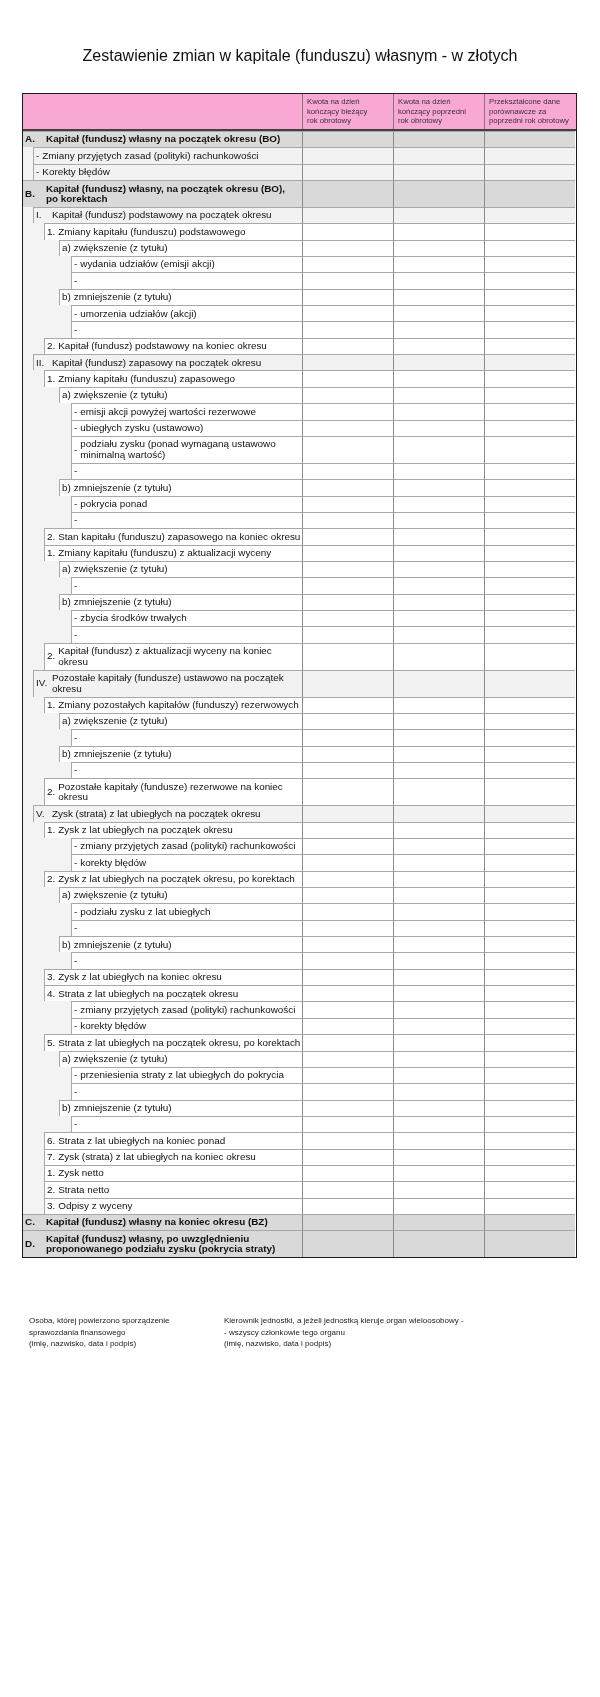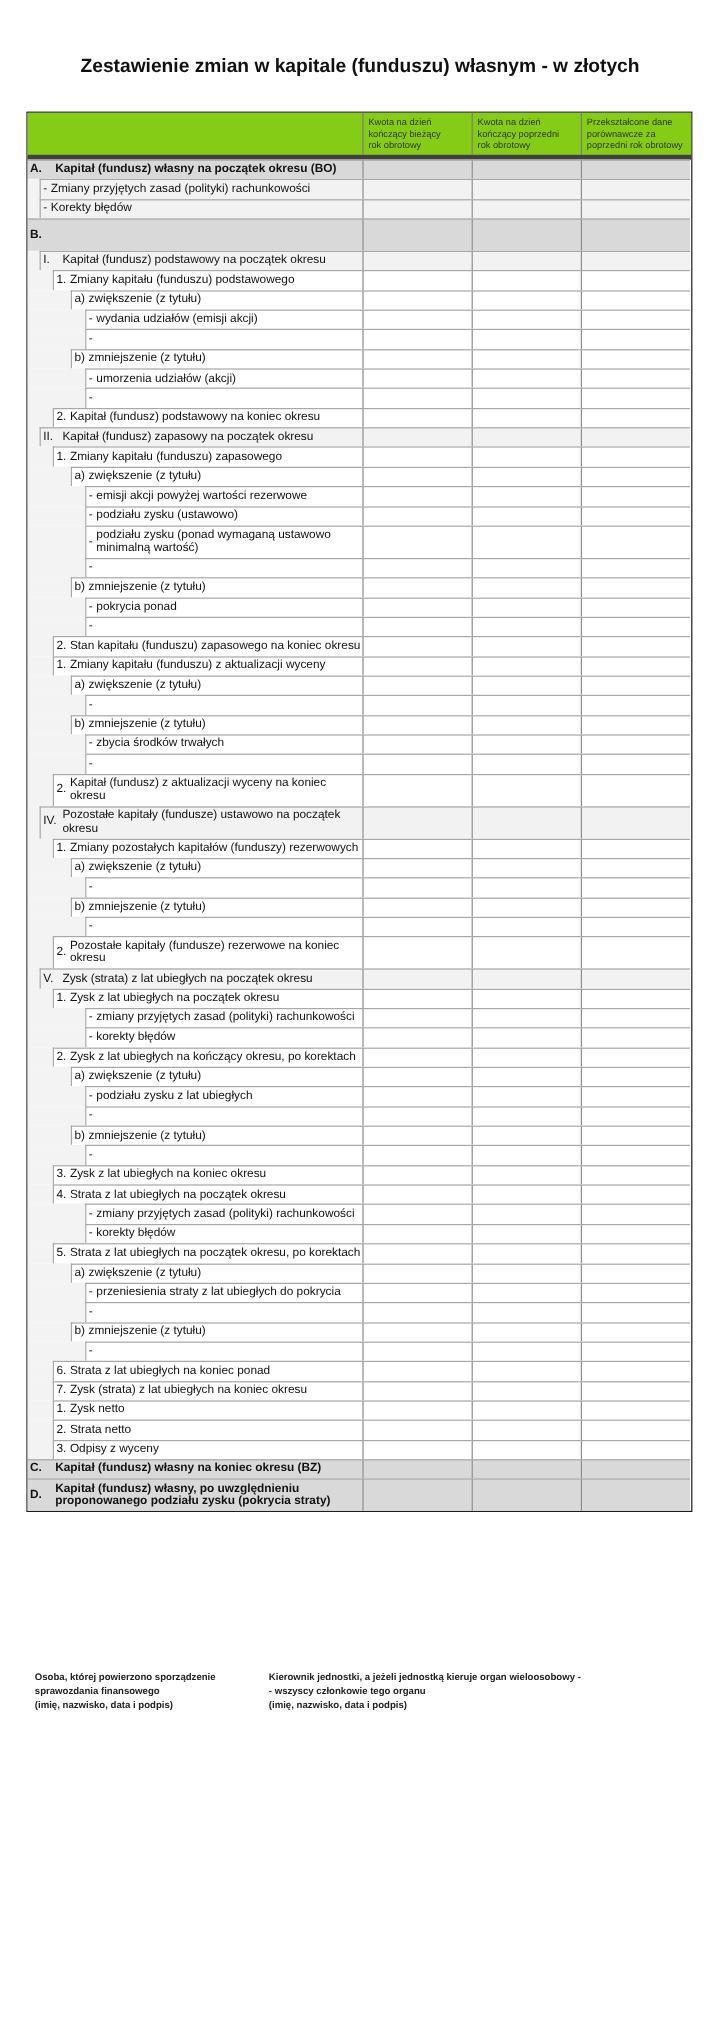--- a/index.html
+++ b/index.html
@@ -2,27 +2,27 @@
 <html><head>
   <meta charset="utf-8">
   <style>
     html, body { margin: 0; padding: 0; }
     body {
       width: 600px; height: 1697px; position: relative; background: #ffffff;
       font-family: "Liberation Sans", sans-serif; color: #111;
     }
     .title {
       position: absolute; top: 46px; left: 0; width: 600px; text-align: center;
-      font-size: 16px; font-weight: bold; line-height: 20px; color: #111;
+      font-size: 16px; font-weight: normal; line-height: 20px; color: #111;
     }
     .table {
       position: absolute; left: 22px; top: 93px; width: 555px;
       box-sizing: border-box; border: 1.5px solid #1c1c1c; background: #fff;
     }
-    .hdr { display: flex; height: 35px; background: #84cc16; border-bottom: 4px solid #404040; }
+    .hdr { display: flex; height: 35px; background: #f9a8d4; border-bottom: 2px solid #404040; }
     .hdr .lbl { width: 279px; }
     .hdr .col {
       width: 91px; box-sizing: border-box; border-left: 1px solid #7d7d7d;
       font-size: 7.7px; line-height: 9.6px; padding: 3px 0 0 4px; white-space: pre; color: #333;
     }
     .row { display: flex; height: 16.35px; }
     .row.dbl { height: 27px; }
     .gut { width: 279px; background: #f3f3f3; display: flex; flex: none; }
     .lc {
       flex: 1; display: flex; align-items: center; box-sizing: border-box;
@@ -39,21 +39,21 @@
     .L1 .lc { margin-left: 10px; background: #f2f2f2; }
     .L1 .pf { min-width: 13px; }
     .L1 .pf.dash { min-width: 0; }
     .L1 .dc { background: #f2f2f2; }
     .L2 .lc { margin-left: 21px; background: #ffffff; }
     .L3 .lc { margin-left: 36px; background: #ffffff; }
     .L4 .lc { margin-left: 48px; background: #ffffff; }
     .L2 .dc, .L3 .dc, .L4 .dc { background: #ffffff; }
 
     .footer {
-      position: absolute; top: 1392px; font-size: 8px; font-weight: bold;
+      position: absolute; top: 1315px; font-size: 8px; font-weight: normal;
       line-height: 11.5px; white-space: pre; color: #222;
     }
     .footer.left { left: 29px; }
     .footer.right { left: 224px; }
   </style>
 </head>
 <body>
 
 <div class="title">Zestawienie zmian w kapitale (funduszu) własnym - w złotych</div>
 
@@ -90,21 +90,22 @@
       <div class="row L1">
         <div class="gut">
           <div class="lc"><span class="pf dash">-</span><span class="tx">Korekty błędów</span></div>
         </div>
         <div class="dc"></div>
         <div class="dc"></div>
         <div class="dc"></div>
       </div>
       <div class="row L0 dbl">
         <div class="gut">
-          <div class="lc"><span class="pf">B.</span></div>
+          <div class="lc"><span class="pf">B.</span><span class="tx">Kapitał (fundusz) własny, na początek okresu (BO),
+po korektach</span></div>
         </div>
         <div class="dc"></div>
         <div class="dc"></div>
         <div class="dc"></div>
       </div>
       <div class="row L1">
         <div class="gut">
           <div class="lc"><span class="pf">I.</span><span class="tx">Kapitał (fundusz) podstawowy na początek okresu</span></div>
         </div>
         <div class="dc"></div>
@@ -202,21 +203,21 @@
       <div class="row L4">
         <div class="gut">
           <div class="lc"><span class="pf dash">-</span><span class="tx">emisji akcji powyżej wartości rezerwowe</span></div>
         </div>
         <div class="dc"></div>
         <div class="dc"></div>
         <div class="dc"></div>
       </div>
       <div class="row L4">
         <div class="gut">
-          <div class="lc"><span class="pf dash">-</span><span class="tx">podziału zysku (ustawowo)</span></div>
+          <div class="lc"><span class="pf dash">-</span><span class="tx">ubiegłych zysku (ustawowo)</span></div>
         </div>
         <div class="dc"></div>
         <div class="dc"></div>
         <div class="dc"></div>
       </div>
       <div class="row L4 dbl">
         <div class="gut">
           <div class="lc"><span class="pf dash">-</span><span class="tx">podziału zysku (ponad wymaganą ustawowo
 minimalną wartość)</span></div>
         </div>
@@ -406,21 +407,21 @@
       <div class="row L4">
         <div class="gut">
           <div class="lc"><span class="pf dash">-</span><span class="tx">korekty błędów</span></div>
         </div>
         <div class="dc"></div>
         <div class="dc"></div>
         <div class="dc"></div>
       </div>
       <div class="row L2">
         <div class="gut">
-          <div class="lc"><span class="pf">2.</span><span class="tx">Zysk z lat ubiegłych na kończący okresu, po korektach</span></div>
+          <div class="lc"><span class="pf">2.</span><span class="tx">Zysk z lat ubiegłych na początek okresu, po korektach</span></div>
         </div>
         <div class="dc"></div>
         <div class="dc"></div>
         <div class="dc"></div>
       </div>
       <div class="row L3">
         <div class="gut">
           <div class="lc"><span class="pf">a)</span><span class="tx">zwiększenie (z tytułu)</span></div>
         </div>
         <div class="dc"></div>

